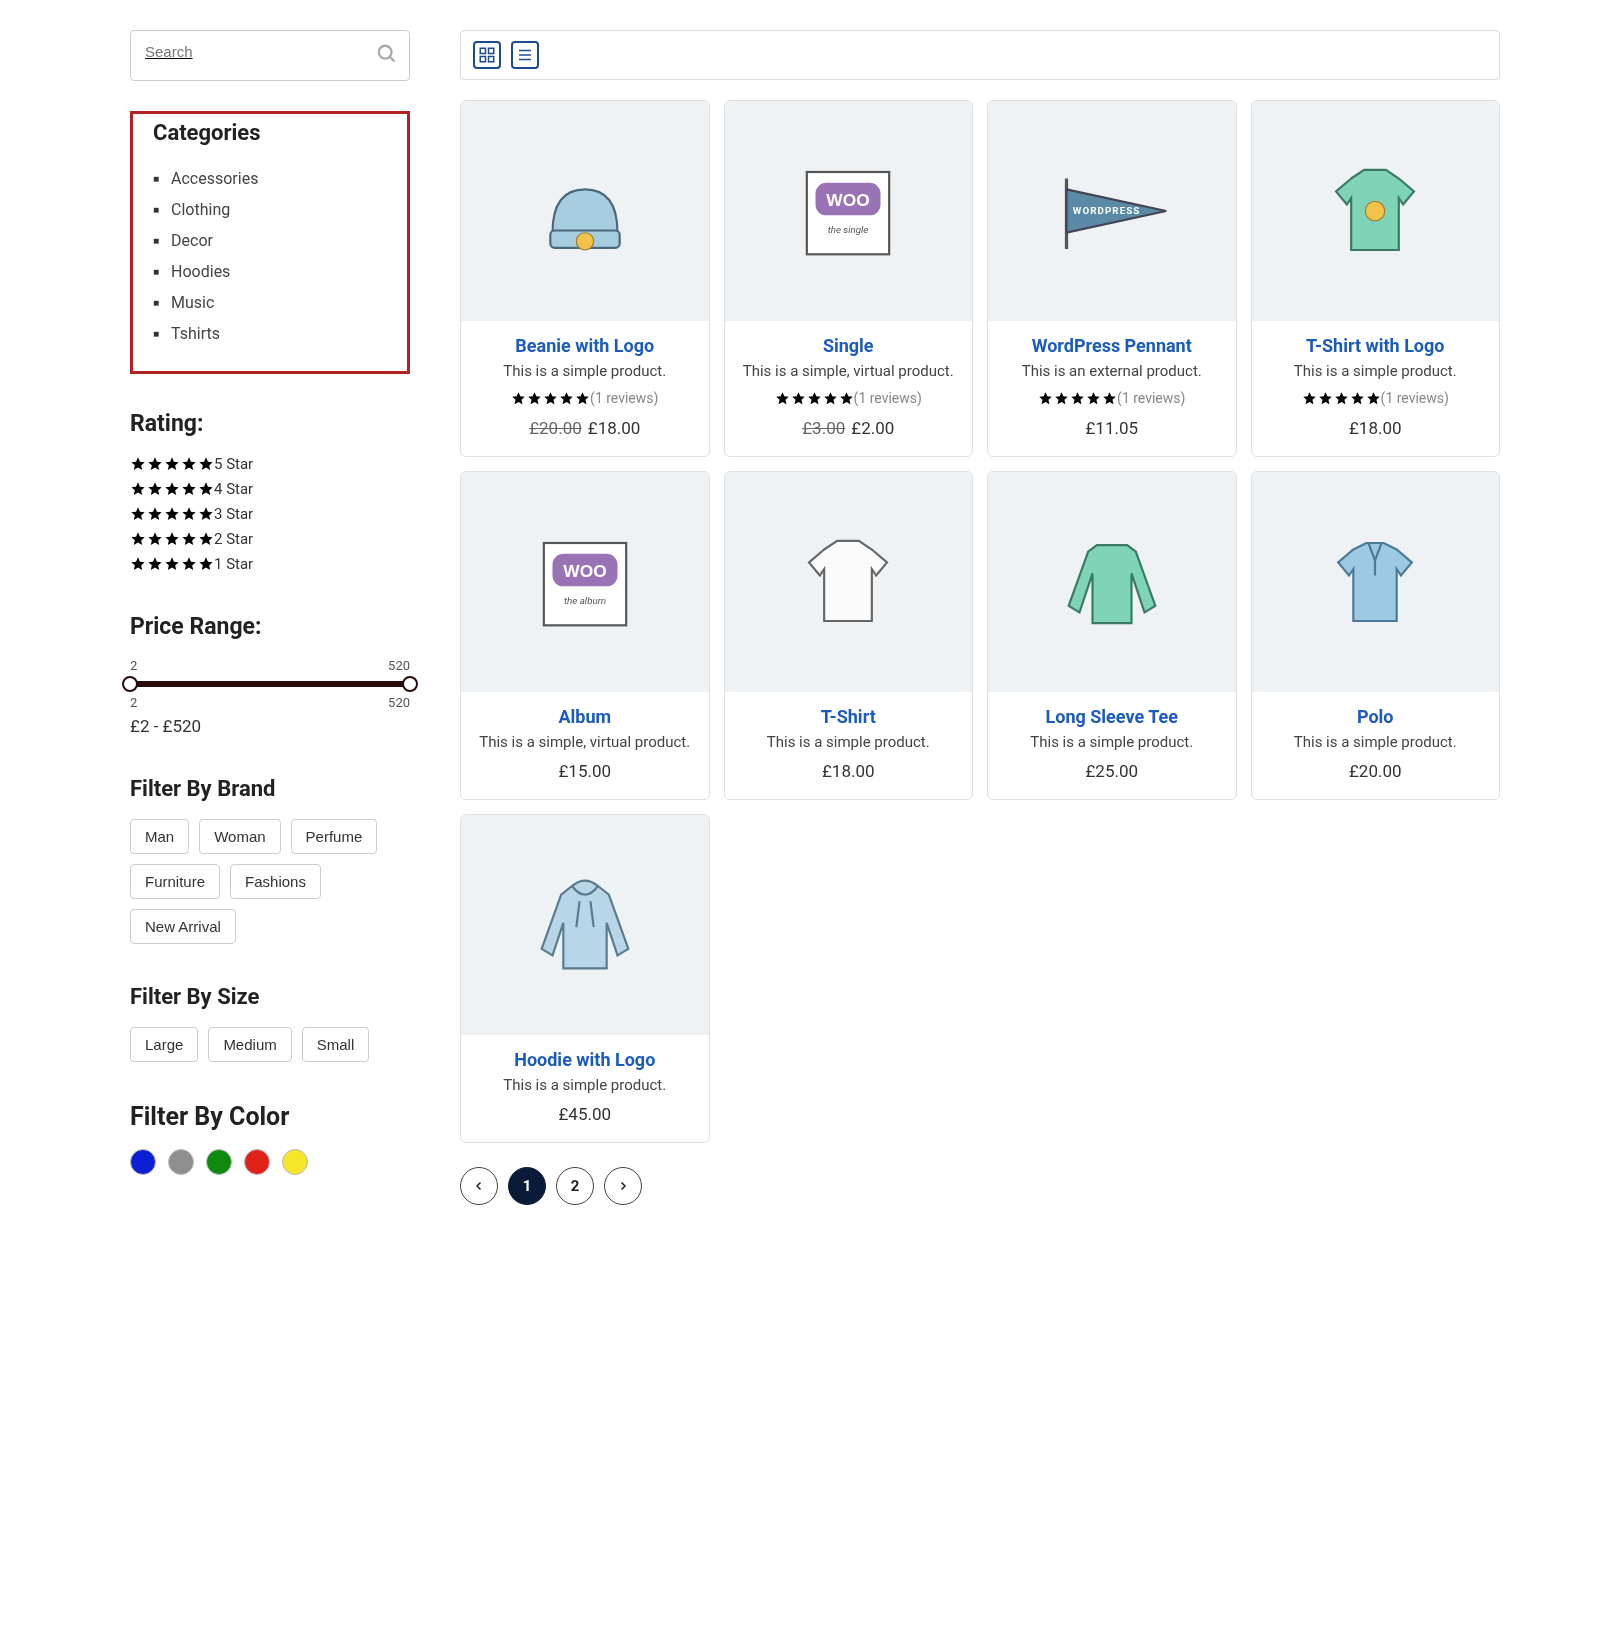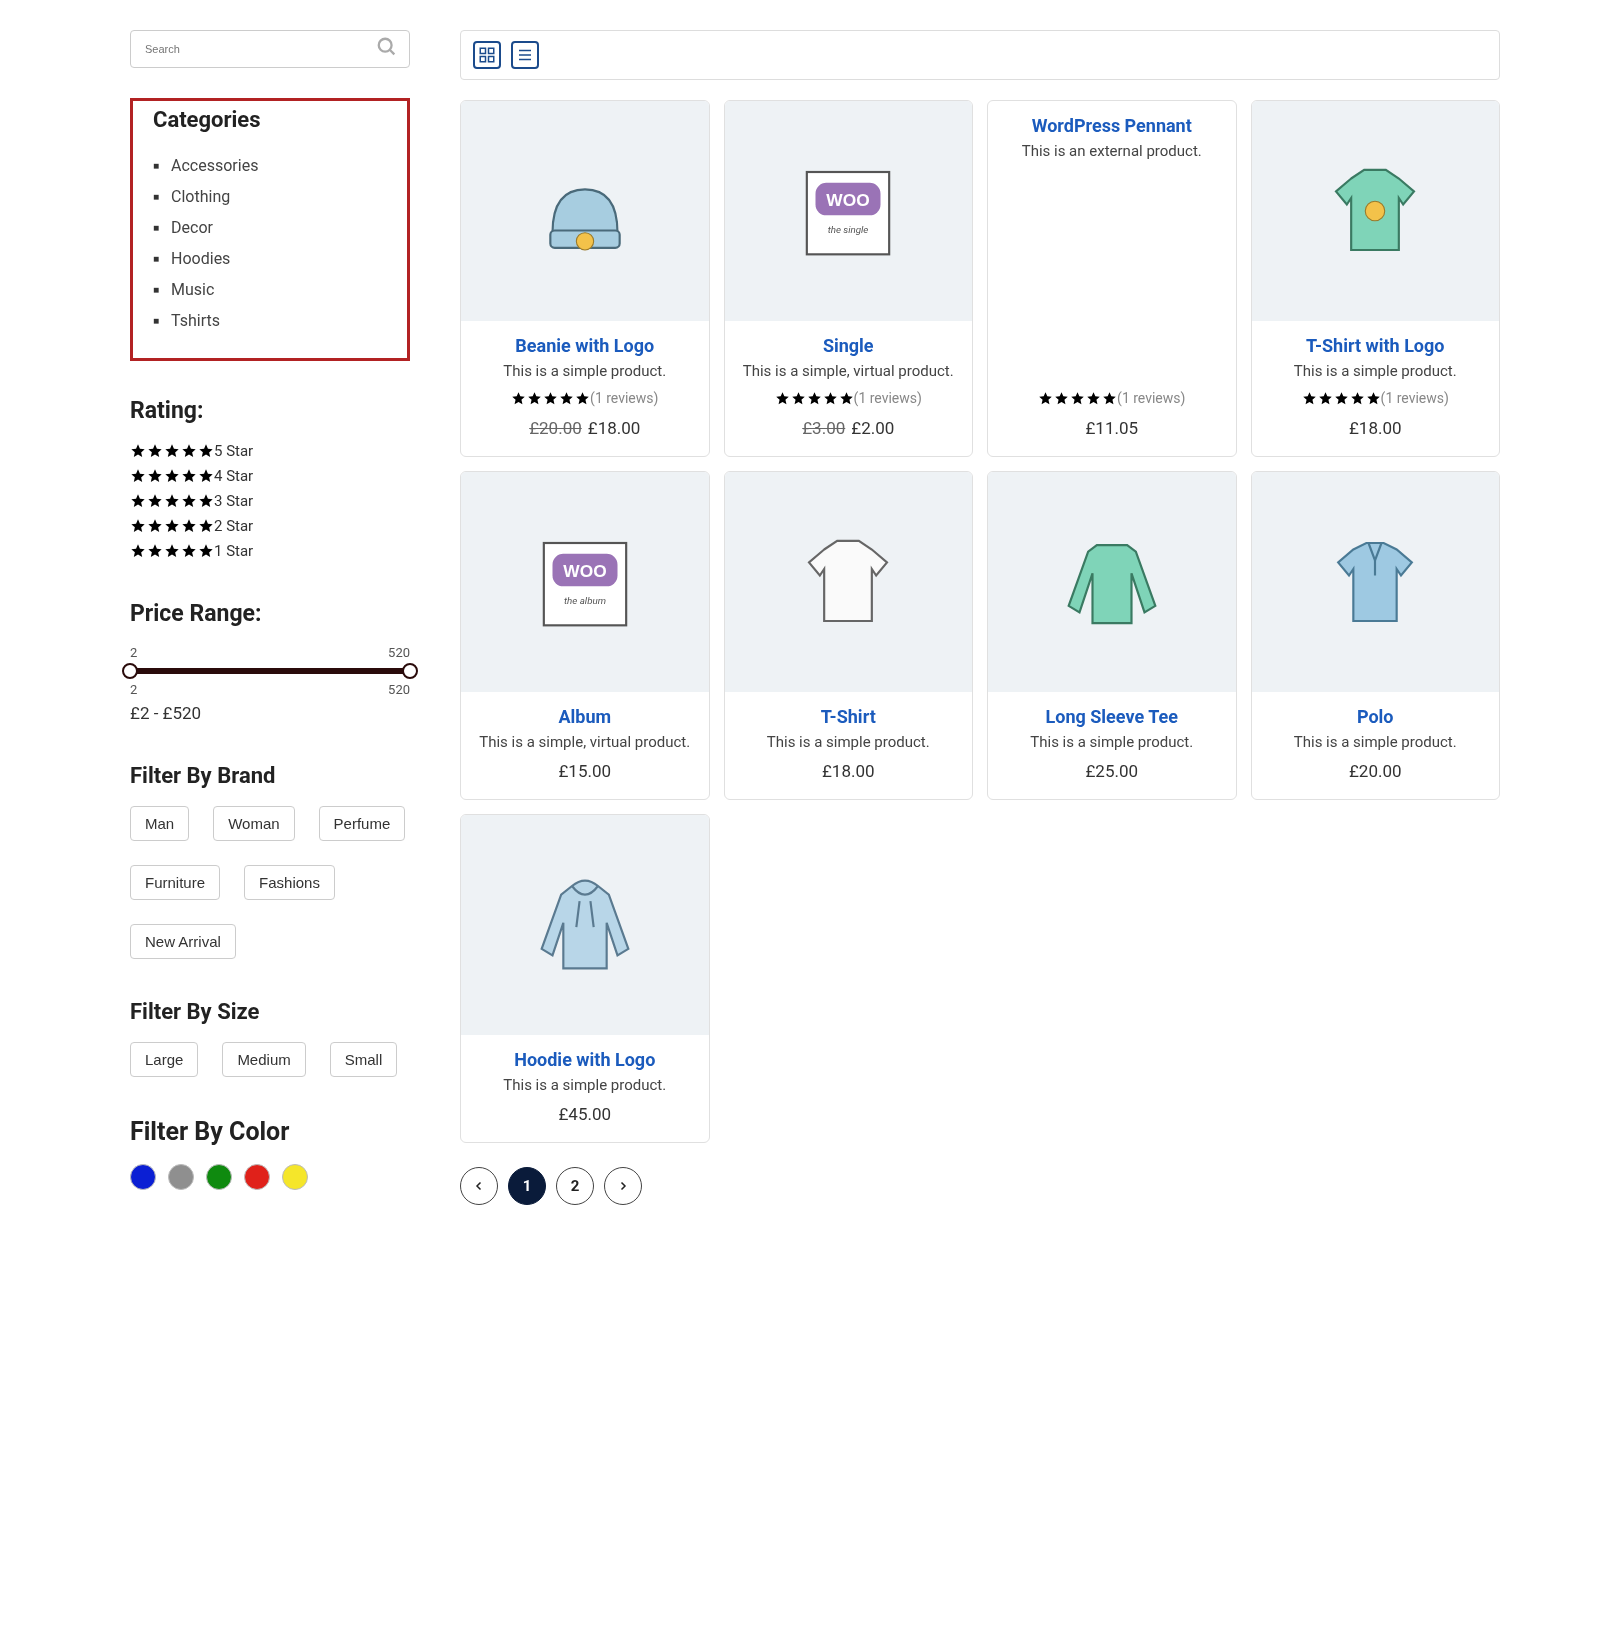--- a/index.html
+++ b/index.html
@@ -2,21 +2,21 @@
 <html><head>
 <meta charset="utf-8">
 <style>
 * { box-sizing: border-box; margin: 0; padding: 0; }
 body { font-family: -apple-system, "Segoe UI", Roboto, Arial, sans-serif; color: #333; background: #fff; padding: 30px 100px 40px 130px; }
 .container { display: flex; gap: 50px; }
 .sidebar { width: 280px; flex-shrink: 0; }
 .main { flex: 1; }
 
 .search-box { position: relative; margin-bottom: 30px; }
-.search-box input { width: 100%; padding: 12px 44px 12px 14px; border: 1px solid #ccc; border-radius: 4px; font-size: 11px; }
+.search-box input { width: 100%; padding: 12px 44px 20px 14px; border: 1px solid #ccc; border-radius: 4px; font-size: 15px; text-decoration: underline; }
 .search-box .search-icon { position: absolute; right: 12px; top: 50%; transform: translateY(-50%); color: #aaa; }
 
 .categories-box { border: 3px solid #b22223; padding: 6px 20px 22px; margin-bottom: 36px; }
 .section-title { font-size: 22px; font-weight: 700; margin-bottom: 18px; color: #222; }
 .cat-list { list-style: none; }
 .cat-list li { padding: 6px 0; font-size: 16px; color: #444; display: flex; align-items: center; cursor: pointer; }
 .cat-list li::before { content: "■"; margin-right: 12px; font-size: 10px; color: #333; }
 
 .rating-row { display: flex; align-items: center; margin-bottom: 7px; cursor: pointer; }
 .rating-stars { display: flex; gap: 1px; }
@@ -26,21 +26,21 @@
 
 .section { margin-bottom: 40px; }
 
 .slider-wrap { margin-top: 10px; position: relative; }
 .slider-labels-top { display: flex; justify-content: space-between; font-size: 13px; color: #555; margin-bottom: 2px; }
 .slider-labels-bot { display: flex; justify-content: space-between; font-size: 13px; color: #555; margin-top: 2px; }
 .slider-track { height: 6px; background: #2a0b0b; border-radius: 3px; position: relative; margin: 8px 0; }
 .slider-handle { width: 16px; height: 16px; border: 2px solid #2a0b0b; background: #fff; border-radius: 50%; position: absolute; top: 50%; transform: translate(-50%,-50%); cursor: grab; }
 .price-text { margin-top: 6px; font-size: 17px; color: #333; }
 
-.tag-group { display: flex; flex-wrap: wrap; gap: 24px; }
+.tag-group { display: flex; flex-wrap: wrap; gap: 10px; }
 .tag { border: 1px solid #ccc; border-radius: 4px; padding: 8px 14px; font-size: 15px; color: #333; cursor: pointer; background: #fff; }
 
 .color-group { display: flex; gap: 12px; margin-top: 14px; }
 .color-swatch { width: 26px; height: 26px; border-radius: 50%; border: 1px solid #bbb; cursor: pointer; }
 
 .results-count { text-align: right; font-size: 16px; color: #333; margin-bottom: 12px; }
 .view-bar { border: 1px solid #ddd; border-radius: 4px; padding: 10px 12px; display: flex; gap: 10px; margin-bottom: 20px; }
 .view-btn { width: 28px; height: 28px; border: 2px solid #1b4b8c; border-radius: 4px; display: flex; align-items: center; justify-content: center; cursor: pointer; color: #1b4b8c; }
 .view-btn svg { width: 18px; height: 18px; }
 
@@ -341,20 +341,27 @@
                 <svg class="pstar outline">
                   <use href="#star"></use>
                 </svg>
               </div>
               <span class="revcount">(1 reviews)</span>
             </div>
             <div class="product-price"><span class="old">£3.00</span><span>£2.00</span></div>
           </div>
         </div>
         <div class="product-card">
+          <div class="product-img">
+            <svg class="illus" viewBox="0 0 120 120">
+              <line x1="18" y1="30" x2="18" y2="95" stroke="#555" stroke-width="3"></line>
+              <path d="M18 40 L110 60 L18 80 Z" fill="#5a8aa5" stroke="#445" stroke-width="2"></path>
+              <text x="55" y="63" text-anchor="middle" fill="#fff" font-size="9" font-weight="bold" letter-spacing="1">WORDPRESS</text>
+            </svg>
+          </div>
           <div class="product-body">
             <div class="product-title">WordPress Pennant</div>
             <div class="product-desc">This is an external product.</div>
             <div class="product-rating">
               <div class="pstars">
                 <svg class="pstar filled">
                   <use href="#star"></use>
                 </svg>
                 <svg class="pstar filled">
                   <use href="#star"></use>

